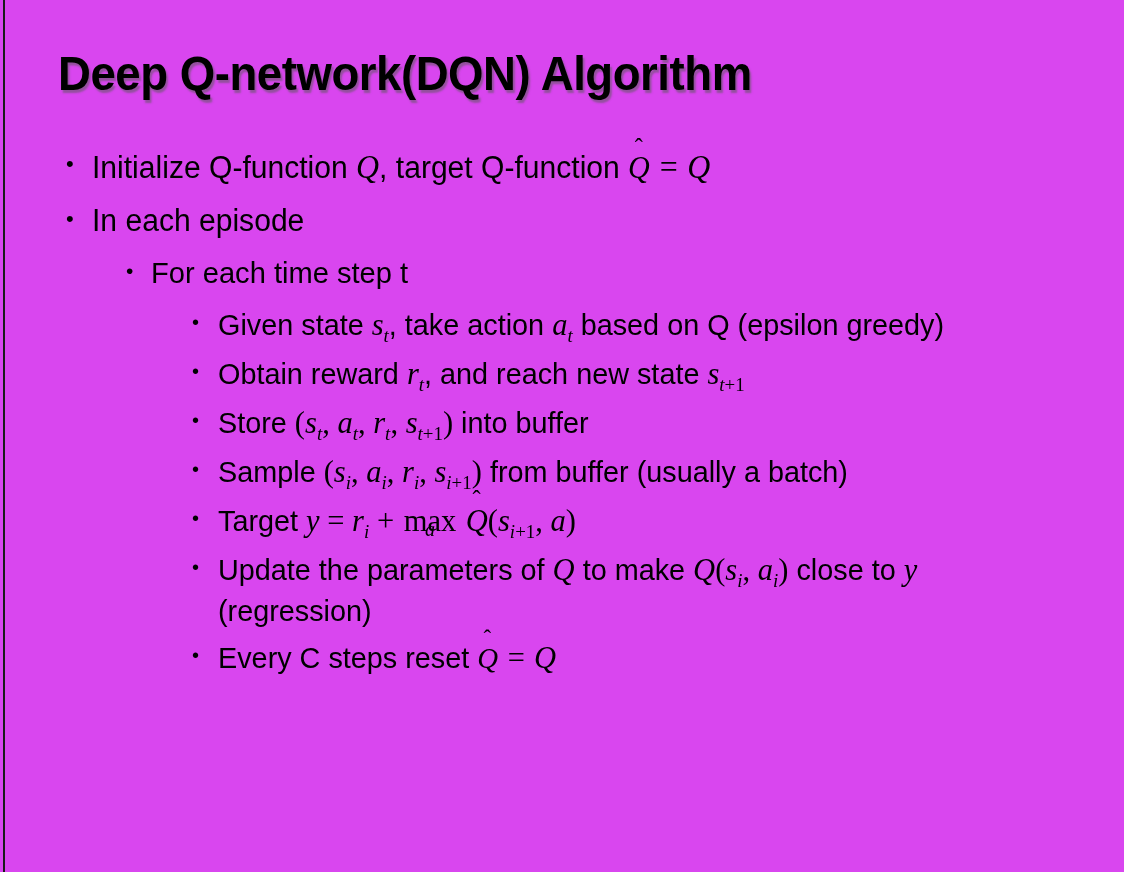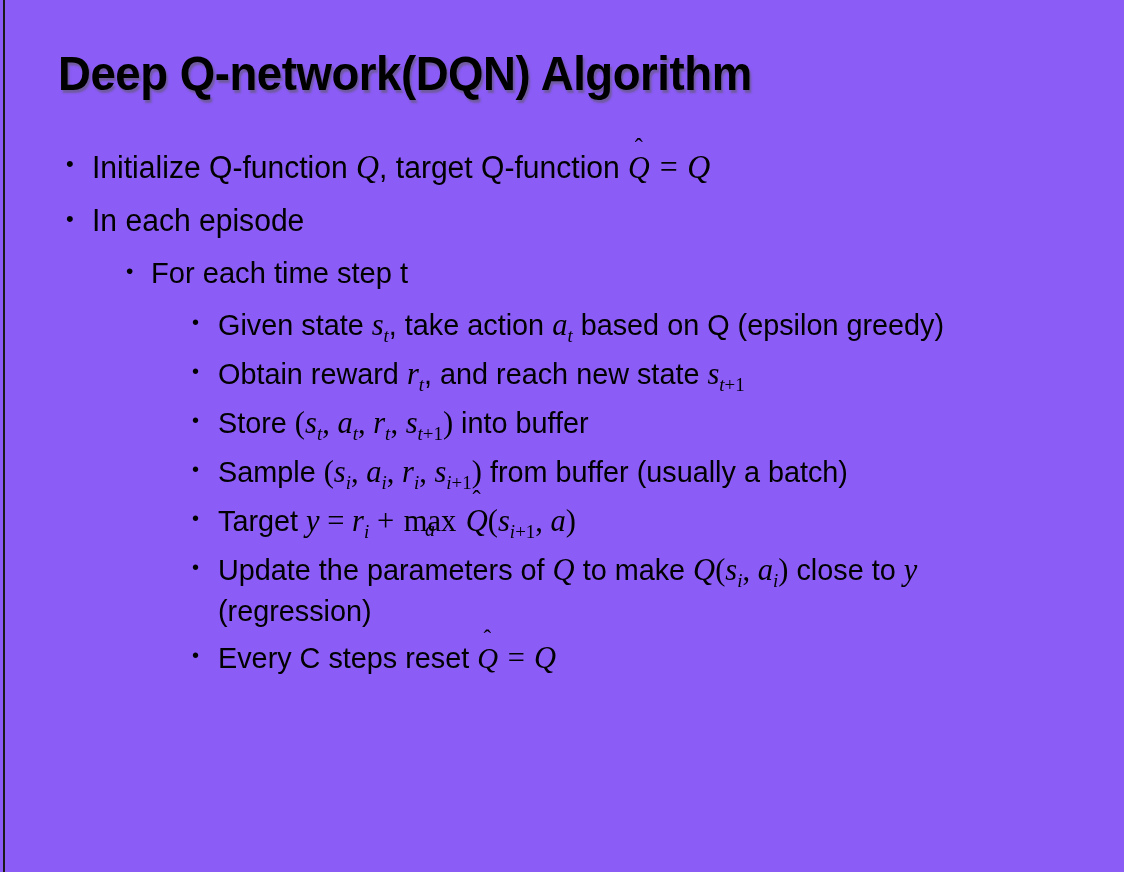--- a/index.html
+++ b/index.html
@@ -9,21 +9,21 @@
     background: #ffffff;
   }
   body {
     font-family: "Liberation Sans", sans-serif;
   }
 
   #slide {
     position: relative;
     width: 1124px;
     height: 872px;
-    background: #8b5cf6;
+    background: #d946ef;
     overflow: hidden;
     box-sizing: border-box;
   }
 
   
   #slide-left-edge {
     position: absolute;
     left: 3px;
     top: 0;
     width: 2px;

